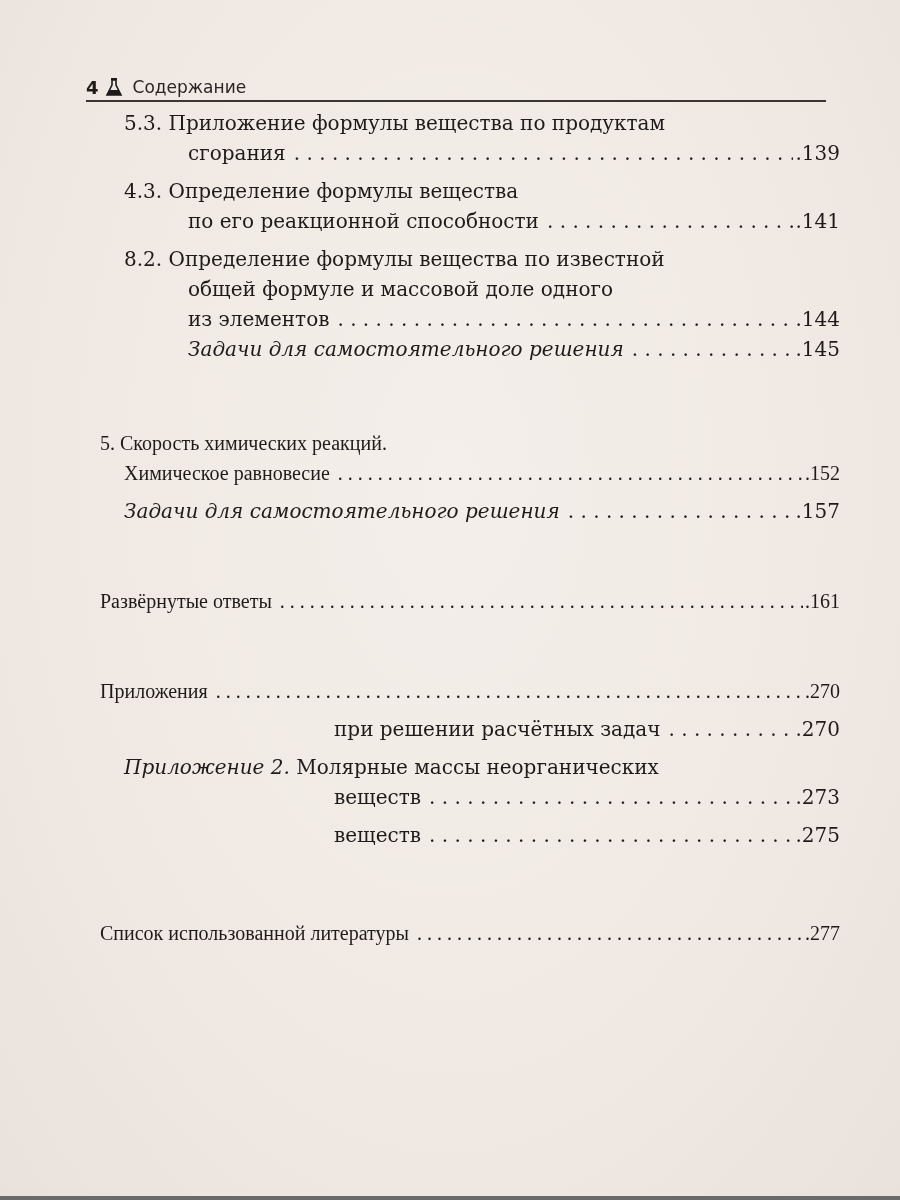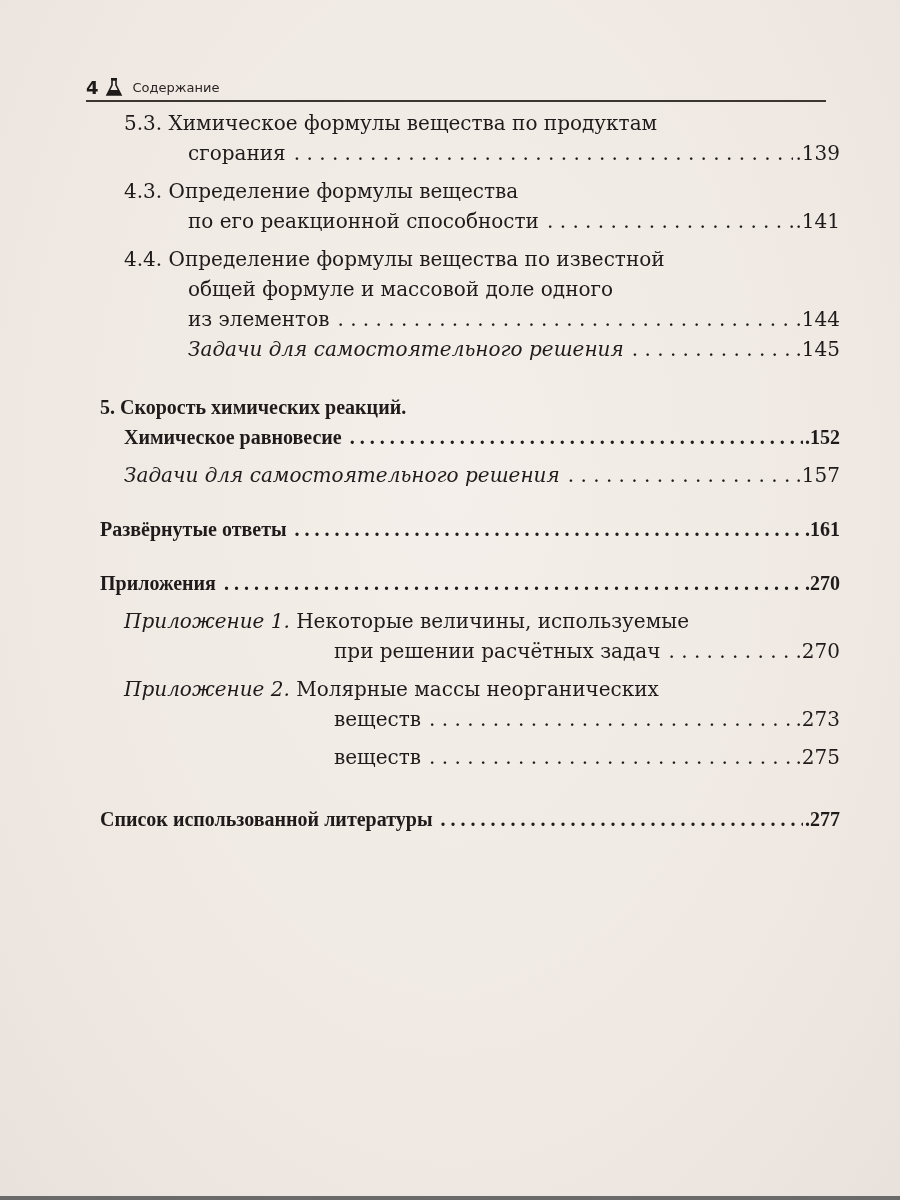--- a/index.html
+++ b/index.html
@@ -42,21 +42,21 @@
       font-weight: bold;
       font-size: 18px;
       margin-right: 6px;
     }
     .flask {
       width: 18px; height: 20px;
       margin-right: 10px;
       display: inline-block;
     }
     .header-title {
-      font-size: 13px;
+      font-size: 17px;
       color: #2a2524;
     }
     .toc {
       position: absolute;
       left: 100px;
       top: 108px;
       width: 740px;
     }
     .entry {
       position: relative;
@@ -74,21 +74,21 @@
       overflow: hidden;
       letter-spacing: 6px;
       margin: 0 2px 0 8px;
       color: #1e1b1a;
     }
     .row .dots::before {
       content: ". . . . . . . . . . . . . . . . . . . . . . . . . . . . . . . . . . . . . . . . . . . . . . . . . . . . . . . . . . .";
       letter-spacing: 0;
     }
     .row .pg { flex: 0 0 auto; }
-    .bold { font-weight: bold; font-family: "Liberation Serif", "DejaVu Serif", serif; }
+    .bold { font-weight: normal; font-family: "Liberation Serif", "DejaVu Serif", serif; margin-top: 36px; }
     .ital { font-style: italic; }
     .lvl2 { padding-left: 24px; }
     .lvl2 .cont { padding-left: 64px; }
     .app .cont { padding-left: 210px; }
     .app { padding-left: 24px; }
     .gap-s { height: 8px; }
     .gap-m { height: 24px; }
     .gap-l { height: 28px; }
   </style>
 </head>
@@ -103,21 +103,21 @@
       <path d="M7 3 L7 8 L2 18 L16 18 L11 8 L11 3 Z" fill="none" stroke="#1e1b1a" stroke-width="1.6"></path>
       <path d="M4.5 13 L13.5 13 L16 18 L2 18 Z" fill="#1e1b1a"></path>
     </svg>
     <span class="header-title">Содержание</span>
   </div>
 
   <div class="toc">
 
     <div class="entry lvl2">
       <div class="row">
-          <span class="txt"><span>5.3.</span> <span>Химическое формулы вещества по продуктам</span></span>
+          <span class="txt"><span>5.3.</span> <span>Приложение формулы вещества по продуктам</span></span>
         </div>
       <div class="row cont">
           <span class="txt">сгорания</span>
           <span class="dots"></span>
           <span class="pg">.139</span>
         </div>
     </div>
     <div class="gap-s"></div>
 
     <div class="entry lvl2">
@@ -127,21 +127,21 @@
       <div class="row cont">
           <span class="txt">по его реакционной способности</span>
           <span class="dots"></span>
           <span class="pg">.141</span>
         </div>
     </div>
     <div class="gap-s"></div>
 
     <div class="entry lvl2">
       <div class="row">
-          <span class="txt"><span>4.4.</span> <span>Определение формулы вещества по известной</span></span>
+          <span class="txt"><span>8.2.</span> <span>Определение формулы вещества по известной</span></span>
         </div>
       <div class="row cont">
           <span class="txt">общей формуле и массовой доле одного</span>
         </div>
       <div class="row cont">
           <span class="txt">из элементов</span>
           <span class="dots"></span>
           <span class="pg">.144</span>
         </div>
     </div>
@@ -188,23 +188,20 @@
     <div class="entry bold">
       <div class="row">
           <span class="txt">Приложения</span>
           <span class="dots"></span>
           <span class="pg">.270</span>
         </div>
     </div>
     <div class="gap-s"></div>
 
     <div class="entry app">
-      <div class="row">
-          <span class="txt"><span class="ital">Приложение 1.</span> <span>Некоторые величины, используемые</span></span>
-        </div>
       <div class="row cont">
           <span class="txt">при решении расчётных задач</span>
           <span class="dots"></span>
           <span class="pg">.270</span>
         </div>
     </div>
     <div class="gap-s"></div>
 
     <div class="entry app">
       <div class="row">

